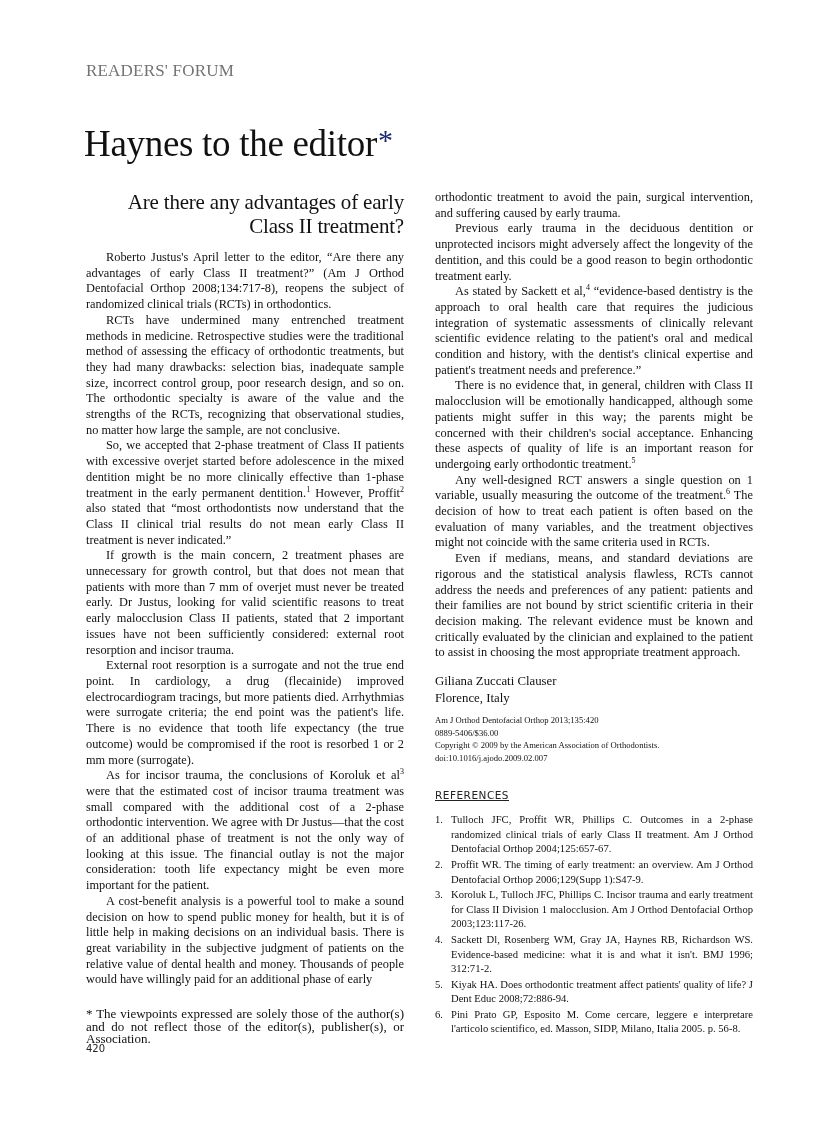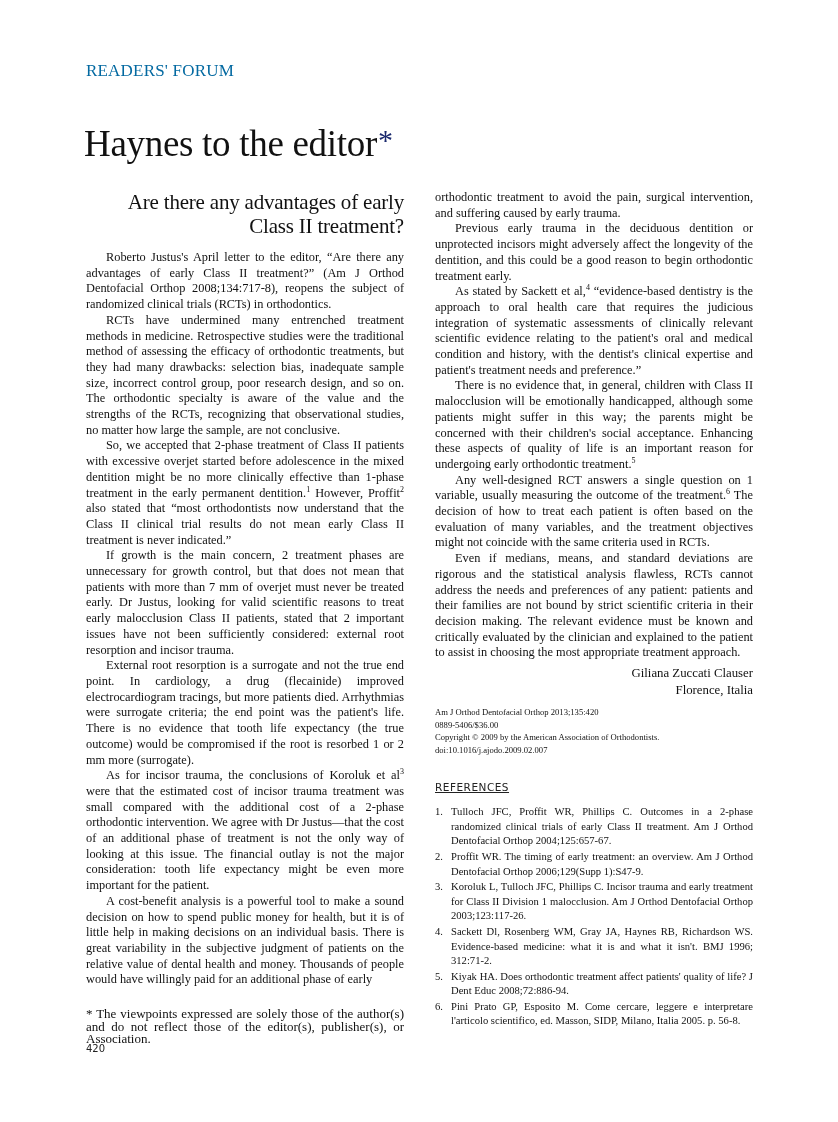--- a/index.html
+++ b/index.html
@@ -5,21 +5,21 @@
     * { box-sizing: border-box; margin: 0; padding: 0; }
     html, body { width: 838px; height: 1122px; background: #ffffff; }
     body {
       position: relative;
       font-family: "Liberation Serif", "DejaVu Serif", serif;
       color: #111111;
       overflow: hidden;
     }
     .section-label {
       position: absolute; left: 86px; top: 61px;
-      font-size: 17px; letter-spacing: 0.2px; color: #0369a1;
+      font-size: 17px; letter-spacing: 0.2px; color: #737373;
     }
     .page-title {
       position: absolute; left: 84px; top: 122px;
       font-size: 37px; font-weight: normal; color: #111; letter-spacing: -0.3px;
     }
     .page-title .asterisk { color: #1b2a6e; font-size: 30px; vertical-align: 6px; margin-left: 1px; }
 
     .col {
       position: absolute; top: 190px; width: 318px;
       font-size: 12.35px; line-height: 15.7px; text-align: justify;
@@ -29,21 +29,21 @@
     .col-right { left: 435px; }
 
     .letter-heading {
       font-size: 21px; line-height: 24px; font-weight: normal;
       text-align: right; margin-bottom: 12px; letter-spacing: -0.2px;
     }
     .para { text-indent: 20px; }
     .para.noindent { text-indent: 0; }
     sup { font-size: 8px; line-height: 0; vertical-align: 5px; }
 
-    .signature { text-align: right; margin-top: 4px; line-height: 17px; font-size: 12.8px; }
+    .signature { margin-top: 12px; line-height: 17px; font-size: 12.8px; }
     .pubinfo { margin-top: 7px; font-size: 8.6px; line-height: 12.6px; text-align: left; }
 
     .refs-heading {
       margin-top: 24px; margin-bottom: 9px;
       font-family: "DejaVu Sans", "Liberation Sans", sans-serif;
       font-size: 10.5px; letter-spacing: 0.5px; color: #222; text-decoration: underline;
     }
     .ref-list { list-style: none; }
     .ref-item {
       position: relative; padding-left: 16px;
@@ -83,21 +83,21 @@
 <div class="col col-right">
   <p class="para noindent">orthodontic treatment to avoid the pain, surgical intervention, and suffering caused by early trauma.</p>
   <p class="para">Previous early trauma in the deciduous dentition or unprotected incisors might adversely affect the longevity of the dentition, and this could be a good reason to begin orthodontic treatment early.</p>
   <p class="para"><span>As stated by Sackett et al,</span><sup>4</sup><span> “evidence-based dentistry is the approach to oral health care that requires the judicious integration of systematic assessments of clinically relevant scientific evidence relating to the patient's oral and medical condition and history, with the dentist's clinical expertise and patient's treatment needs and preference.”</span></p>
   <p class="para"><span>There is no evidence that, in general, children with Class II malocclusion will be emotionally handicapped, although some patients might suffer in this way; the parents might be concerned with their children's social acceptance. Enhancing these aspects of quality of life is an important reason for undergoing early orthodontic treatment.</span><sup>5</sup></p>
   <p class="para"><span>Any well-designed RCT answers a single question on 1 variable, usually measuring the outcome of the treatment.</span><sup>6</sup><span> The decision of how to treat each patient is often based on the evaluation of many variables, and the treatment objectives might not coincide with the same criteria used in RCTs.</span></p>
   <p class="para">Even if medians, means, and standard deviations are rigorous and the statistical analysis flawless, RCTs cannot address the needs and preferences of any patient: patients and their families are not bound by strict scientific criteria in their decision making. The relevant evidence must be known and critically evaluated by the clinician and explained to the patient to assist in choosing the most appropriate treatment approach.</p>
 
   <div class="signature">
     <div>Giliana Zuccati Clauser</div>
-    <div>Florence, Italia</div>
+    <div>Florence, Italy</div>
   </div>
 
   <div class="pubinfo">
     <div>Am J Orthod Dentofacial Orthop 2013;135:420</div>
     <div>0889-5406/$36.00</div>
     <div>Copyright © 2009 by the American Association of Orthodontists.</div>
     <div>doi:10.1016/j.ajodo.2009.02.007</div>
   </div>
 
   <div class="refs-heading">REFERENCES</div>

